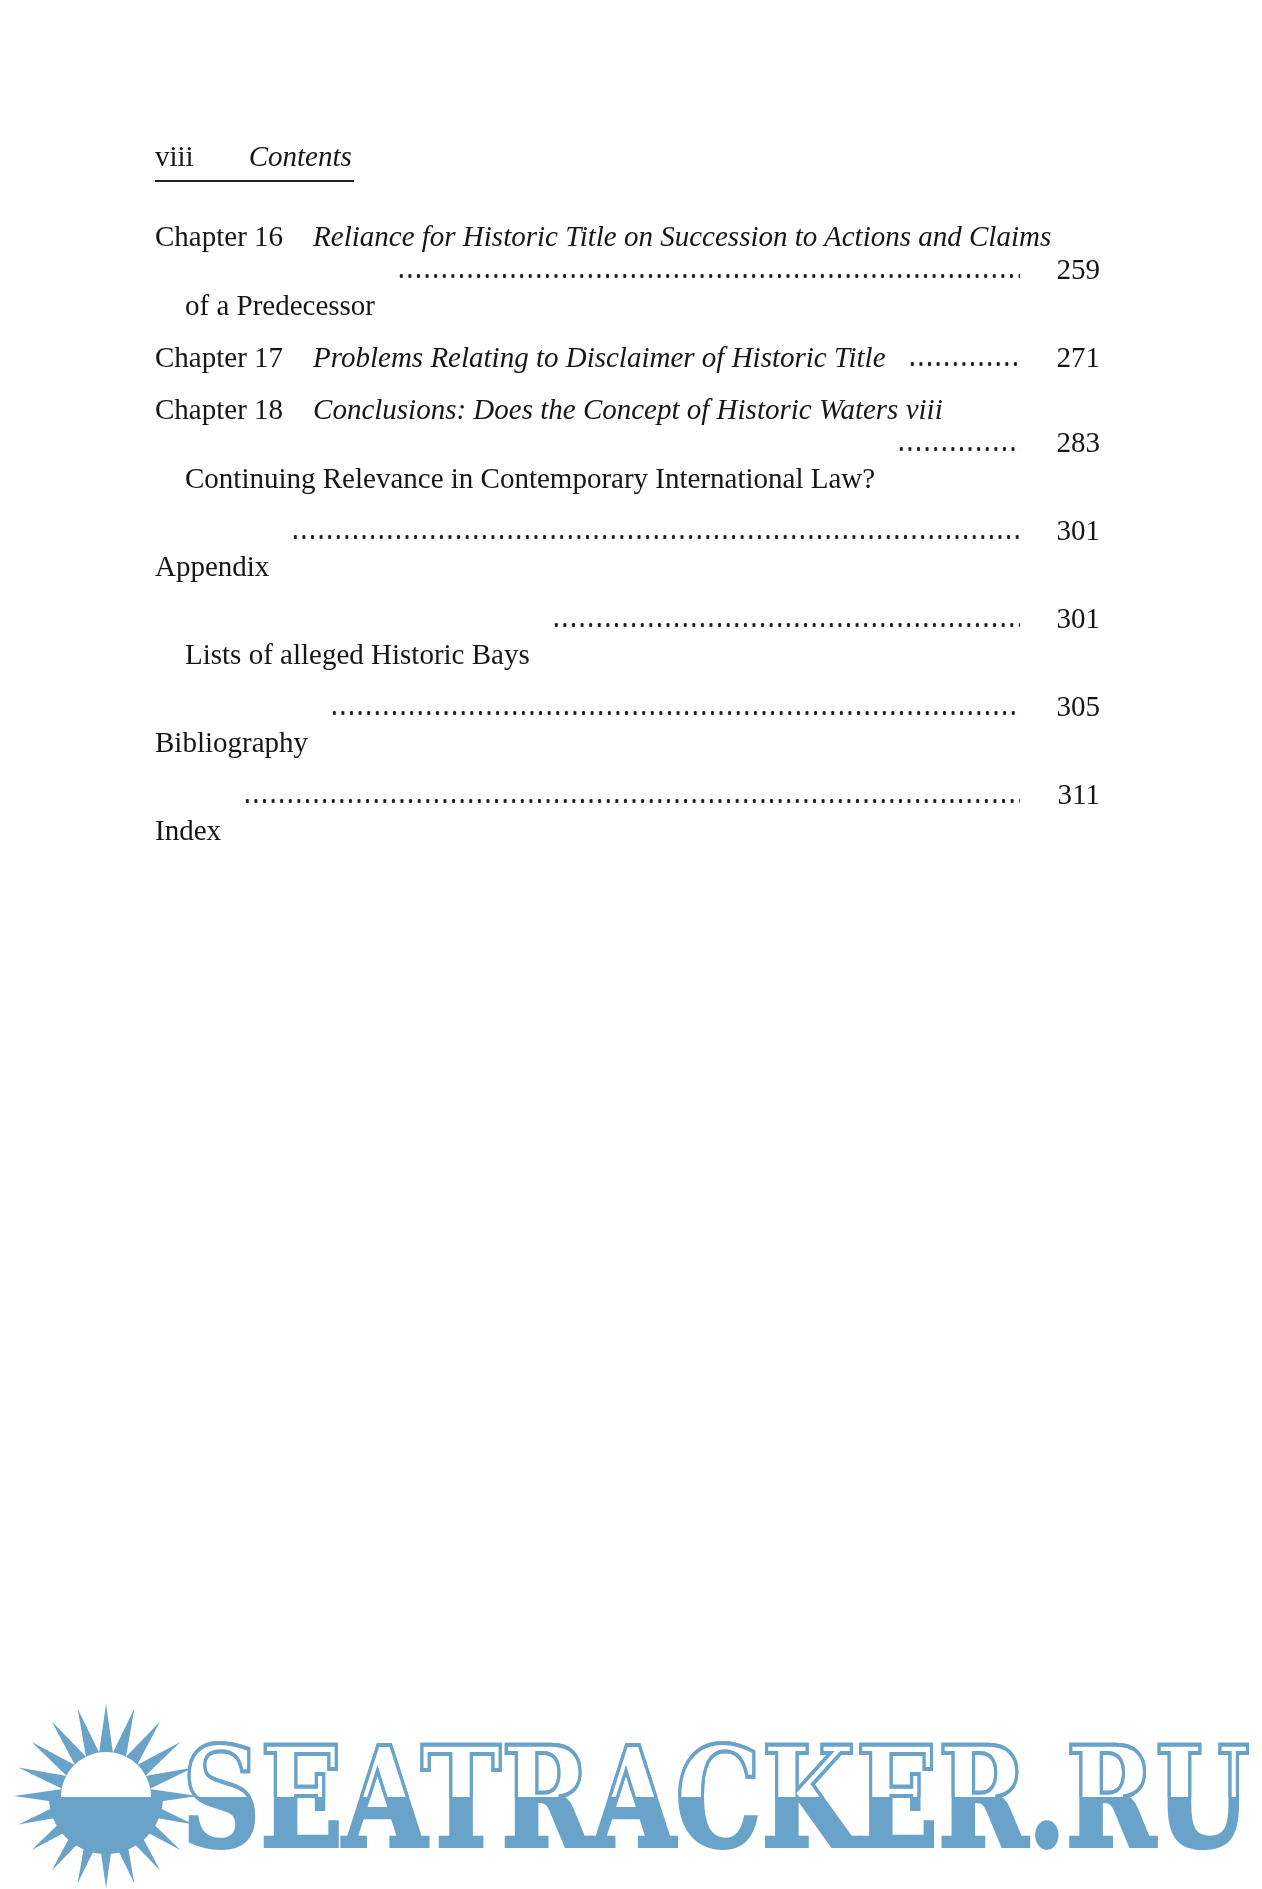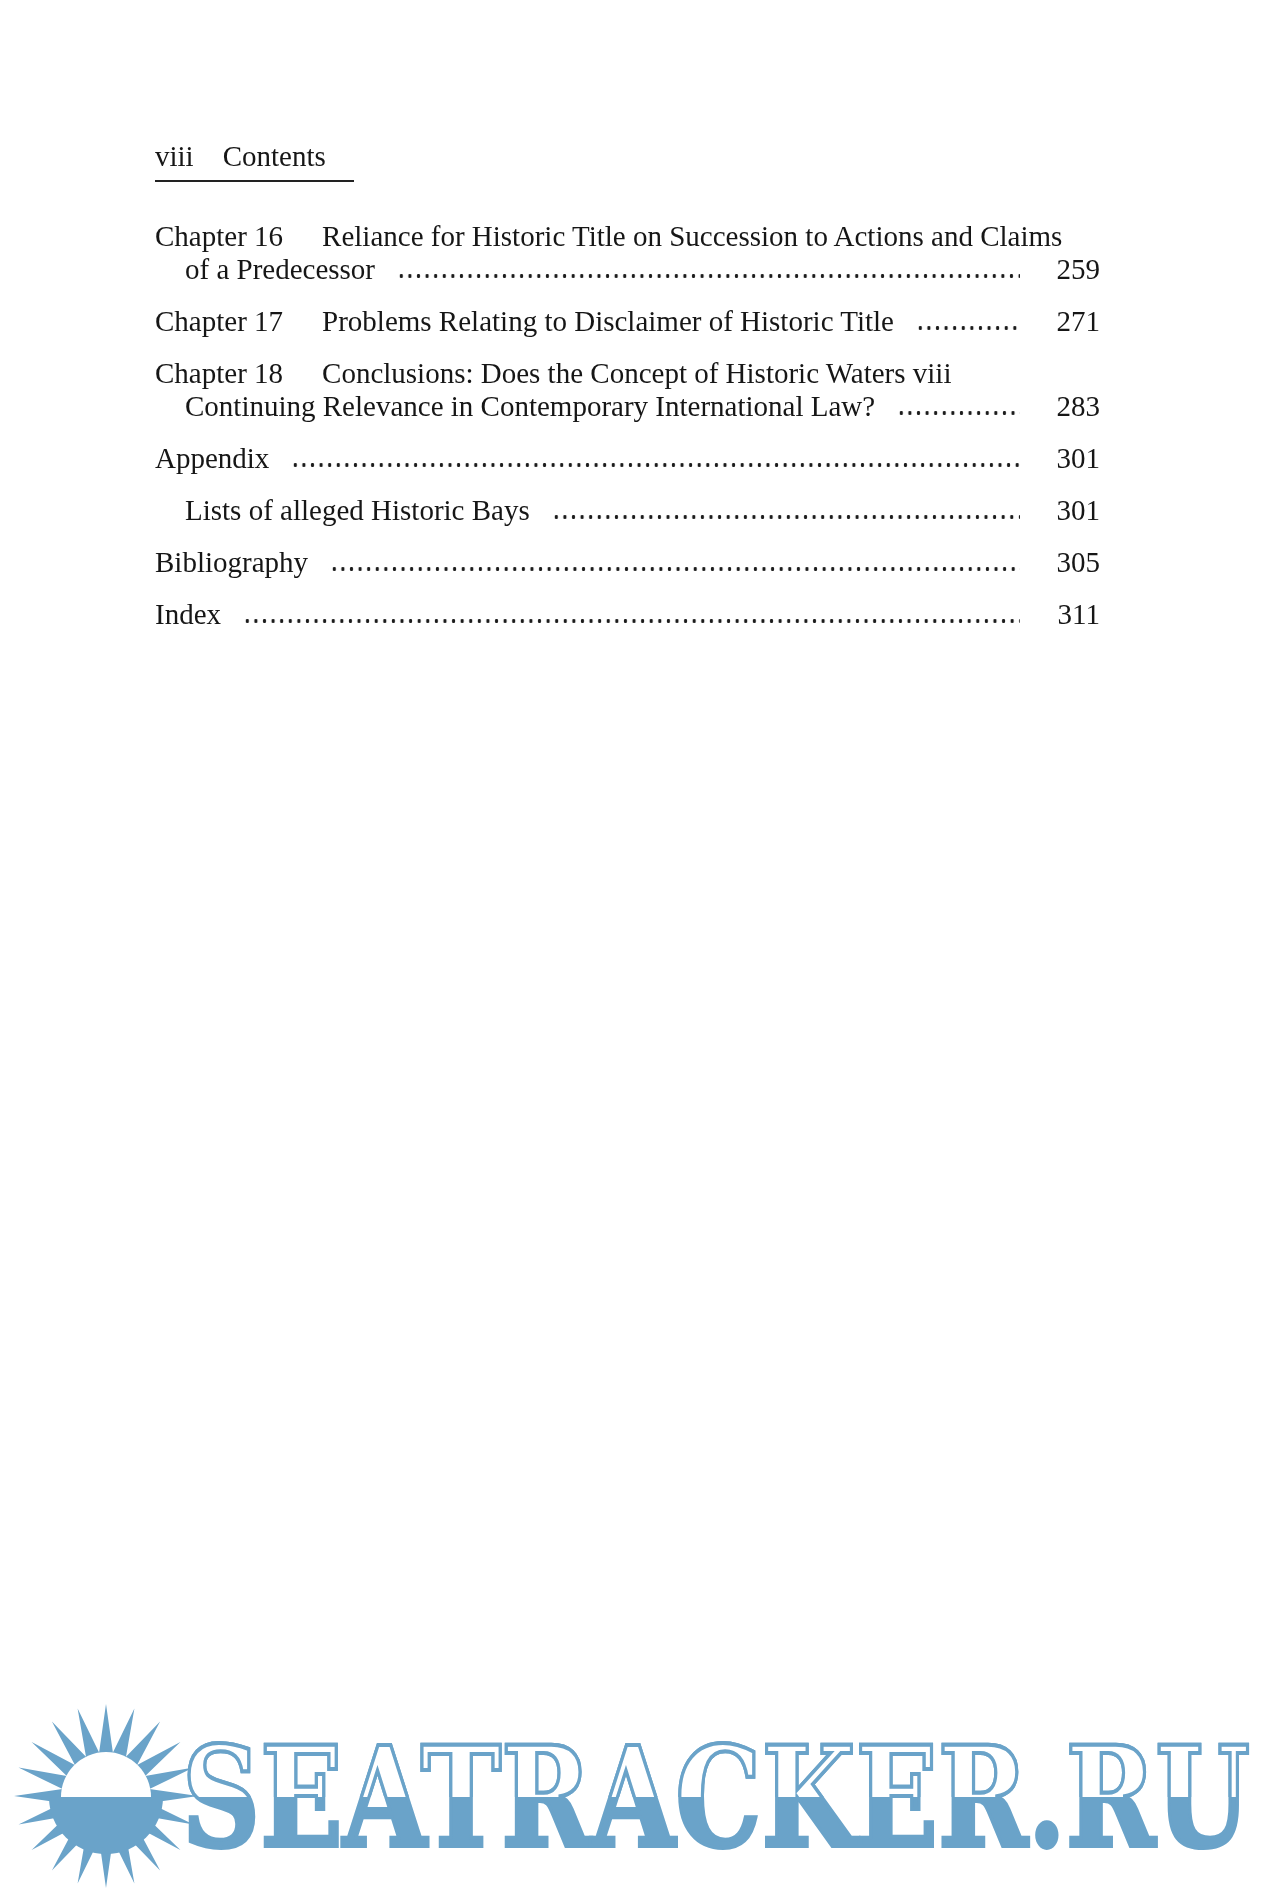--- a/index.html
+++ b/index.html
@@ -11,31 +11,31 @@
     height: 1889px;
     background: #ffffff;
     overflow: hidden;
     font-family: "Liberation Serif", serif;
     color: var(--ink);
   }
   
   .head-block { padding: 140px 0 0 155px; width: 945px; }
   .running-line { display: flex; align-items: baseline; font-size: 29px; line-height: 33px; }
   .folio { font-style: normal; }
-  .running-head { margin-left: 29px; }
+  .running-head { font-style: italic; margin-left: 55px; }
   .head-rule { width: 199px; border: none; border-top: 2px solid #222; margin-top: 7px; }
   
   .toc { margin: 38px 0 0 155px; width: 945px; font-size: 29px; line-height: 33px; }
   .toc-entry { margin-bottom: 19px; }
   .toc-line { display: flex; }
   .toc-line.plain { display: block; }
   .indent { padding-left: 30px; }
   .ch-label { white-space: nowrap; }
-  .ch-title { margin-left: 39px; white-space: nowrap; }
-  .entry-label { white-space: nowrap; }
+  .ch-title { margin-left: 30px; white-space: nowrap; font-style: italic; }
+  .entry-label { white-space: nowrap; margin-top: 36px; }
   .dots {
     flex: 1 1 auto;
     margin-left: 20px;
     margin-right: 26px;
     background-image: radial-gradient(circle, #1c1c1c 1.7px, transparent 2px);
     background-size: 8.6px 4px;
     background-repeat: repeat-x;
     background-position: 2px 21px;
   }
   .page-num { flex: 0 0 46px; text-align: right; white-space: nowrap; margin-left: 8px; }

